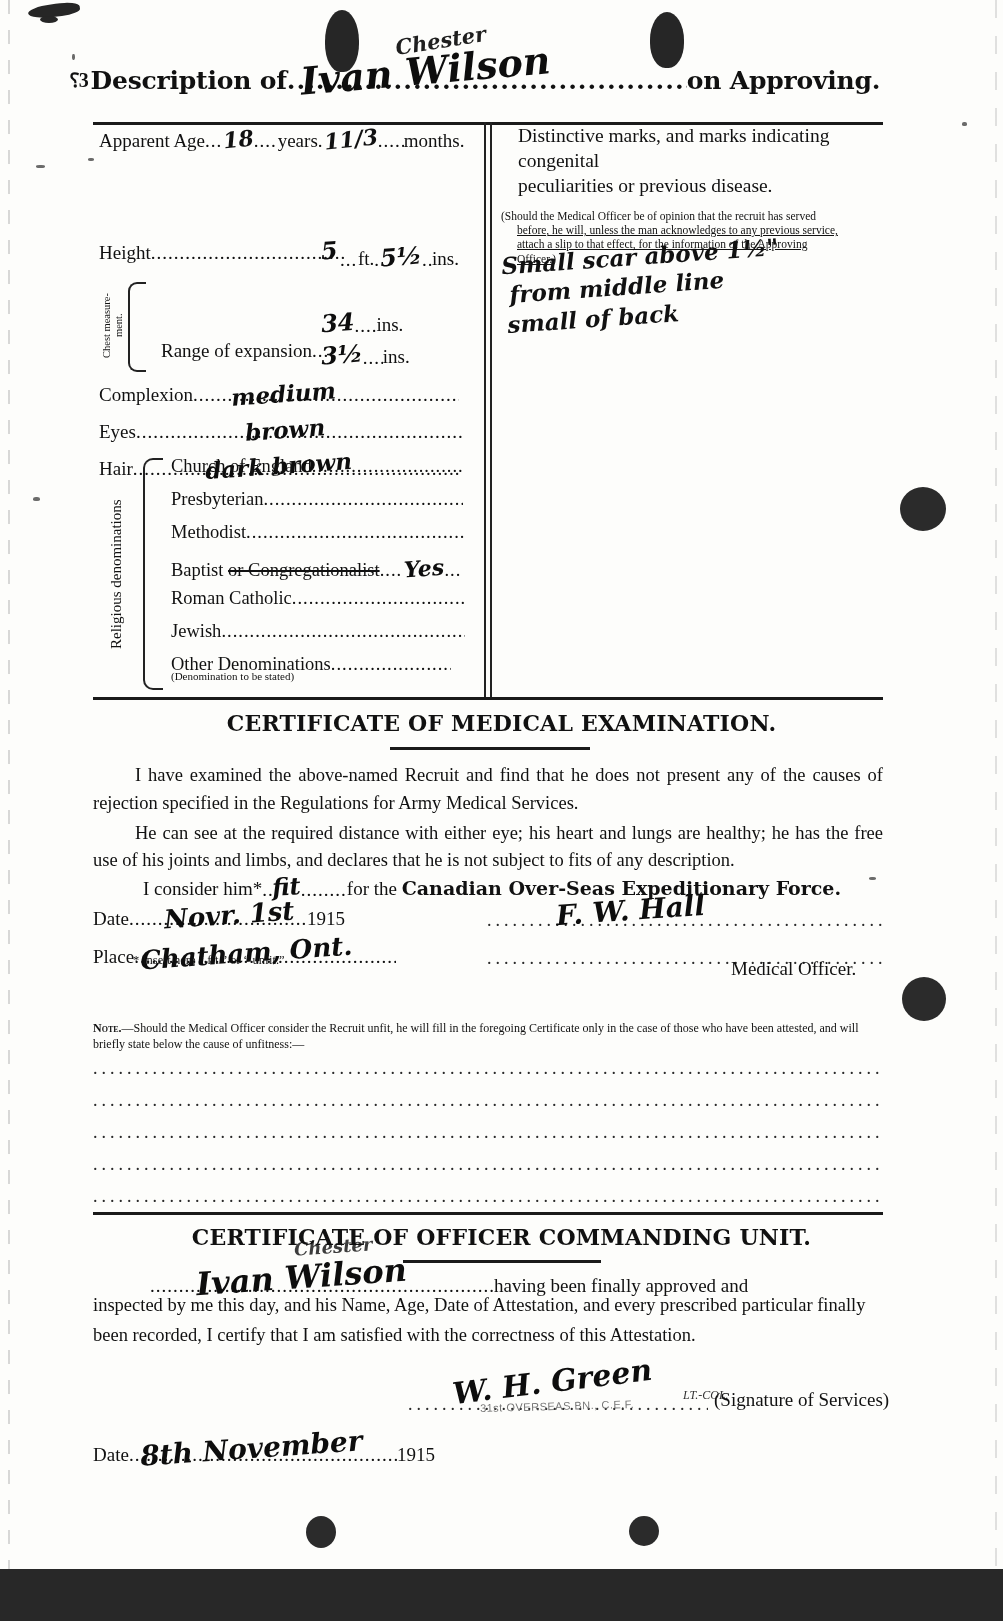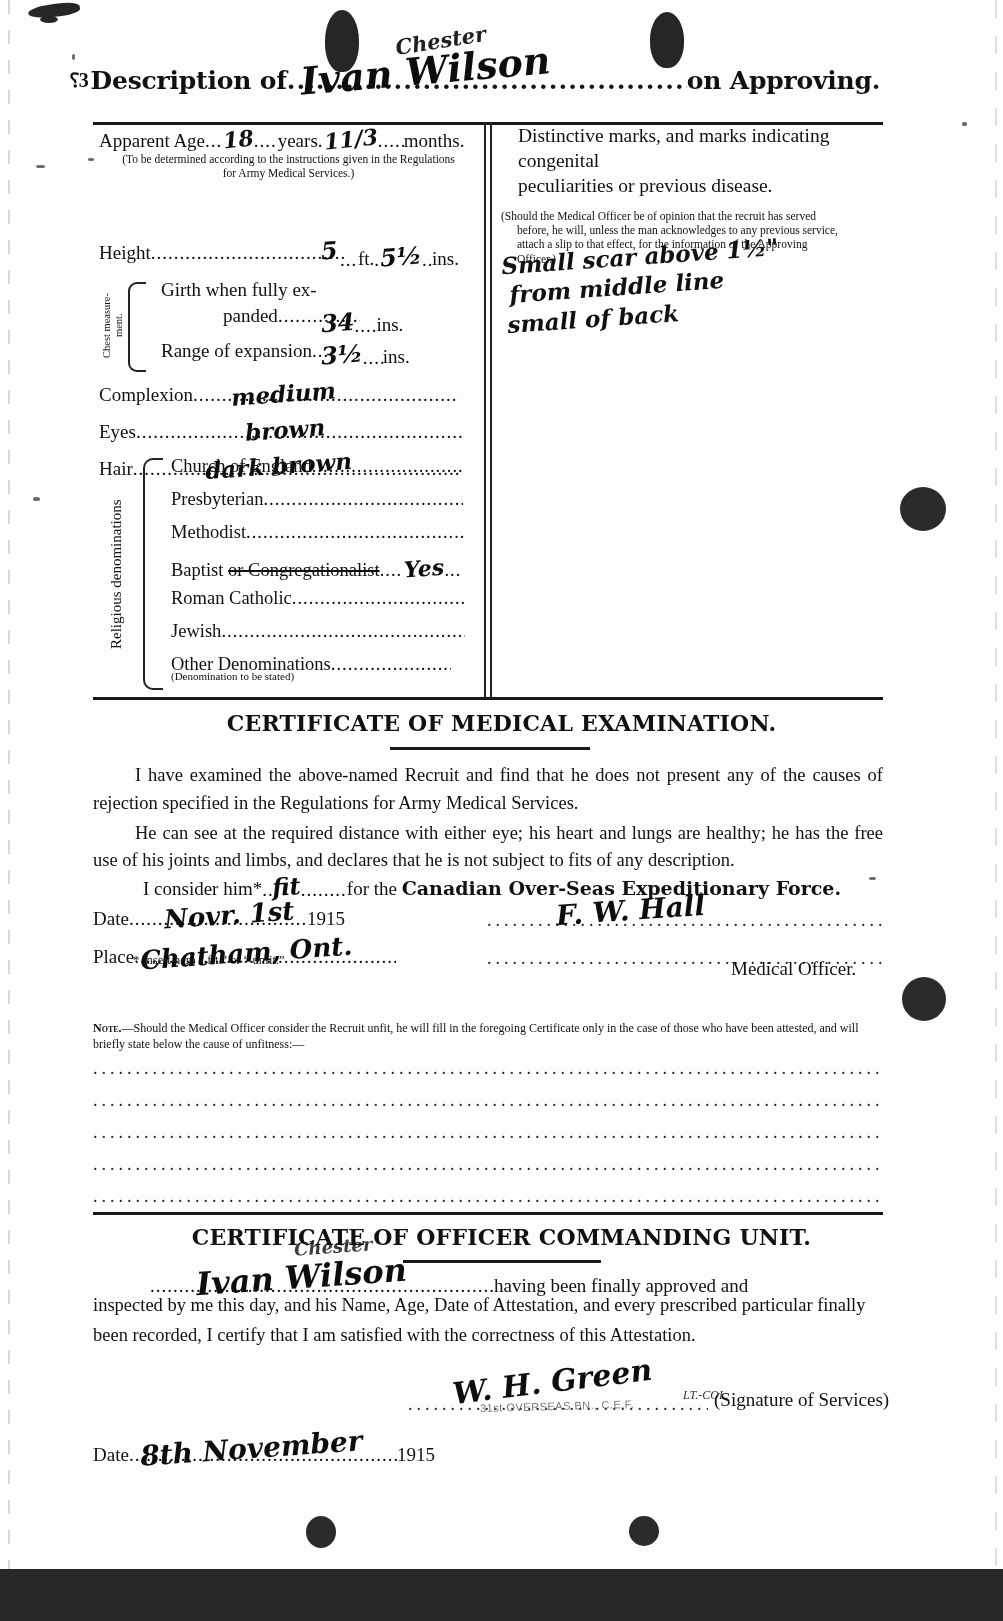--- a/index.html
+++ b/index.html
@@ -256,21 +256,21 @@
   .marks-title {
     font-size: 19.5px;
     line-height: 1.28;
   }
   .marks-note {
     font-size: 11.5px;
     line-height: 1.24;
     margin-top: 10px;
     padding-left: 4px;
   }
-  .marks-note .ind { padding-left: 16px; display:block; }
+  .marks-note .ind { padding-left: 16px; display:block;text-decoration:underline; }
 
   .marks-hand {
     position: absolute;
     left: 10px;
     top: 116px;
     font-family: "DejaVu Serif", serif;
     font-style: italic;
     font-weight: 700;
     font-size: 23px;
     line-height: 1.28;
@@ -387,36 +387,28 @@
 
     <div class="vdivide" style="left:391px;"></div>
     <div class="vdivide" style="left:397px;"></div>
 
     <div class="col-left">
 
       <div class="row lbl" style="left:6px; top:4px;">
         <span>Apparent  Age</span><span class="dotlead" style="width:18px;"></span><span class="fieldval">18</span><span class="dotlead" style="width:24px;"></span><span>years</span><span class="dotlead" style="width:6px;"></span><span class="fieldval">11/3</span><span class="dotlead" style="width:26px;"></span><span>months.</span>
       </div>
 
-      <div class="age-note lbl-sm">
-        <span>(To be determined according to the  instructions given in the Regulations</span><br>
-        <span>for Army Medical Services.)</span>
-      </div>
 
       <div class="row lbl" style="left:6px; top:120px;">
         <span>Height</span><span class="dotlead" style="width:196px;"></span>
       </div>
 
       <div class="chest-brace"></div>
       <div class="chest-vert-label lbl-sm">Chest measure- ment.</div>
 
-      <div class="row lbl" style="left:68px; top:155px; line-height:1.35;">
-        <span>Girth when fully ex-</span><br>
-        <span style="padding-left:62px;">panded</span><span class="dotlead" style="width:82px;"></span>
-      </div>
 
       <div class="row lbl" style="left:68px; top:218px;">
         <span>Range of expansion</span><span class="dotlead" style="width:16px;"></span>
       </div>
 
       <div class="row lbl" style="left:6px; top:262px;">
         <span>Complexion</span><span class="dotlead" style="width:266px;"></span>
       </div>
       <div class="hand" style="position:absolute; left:138px; top:258px; font-size:23px;">medium</div>
 

